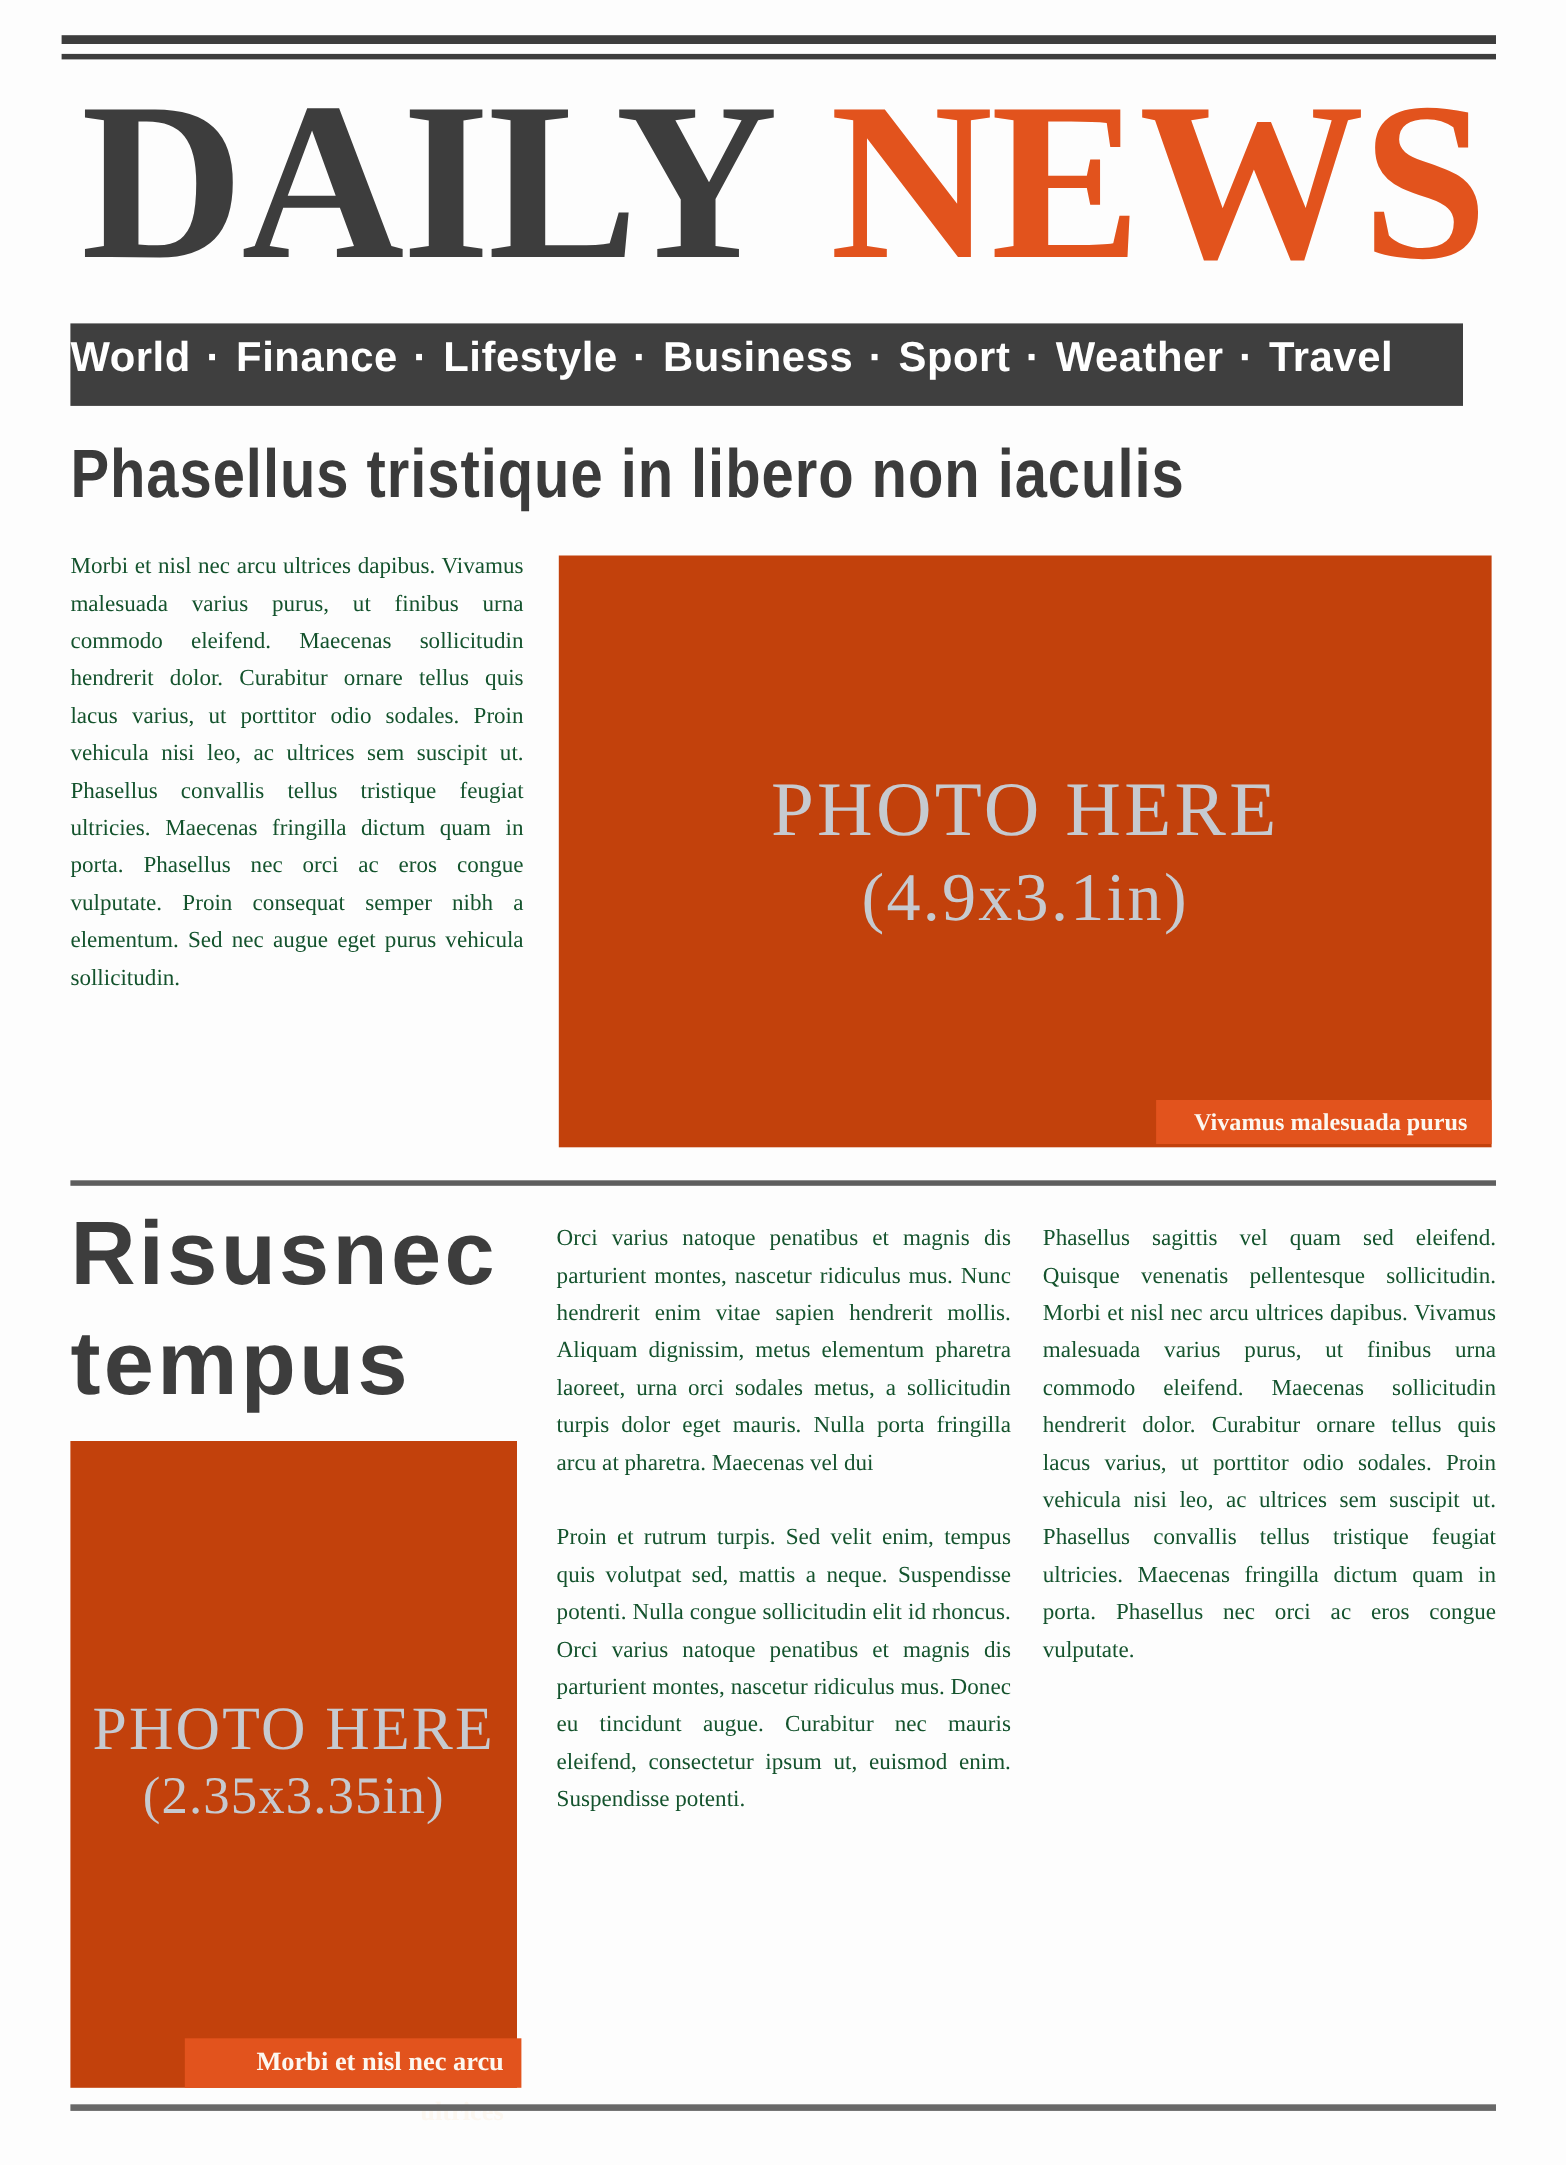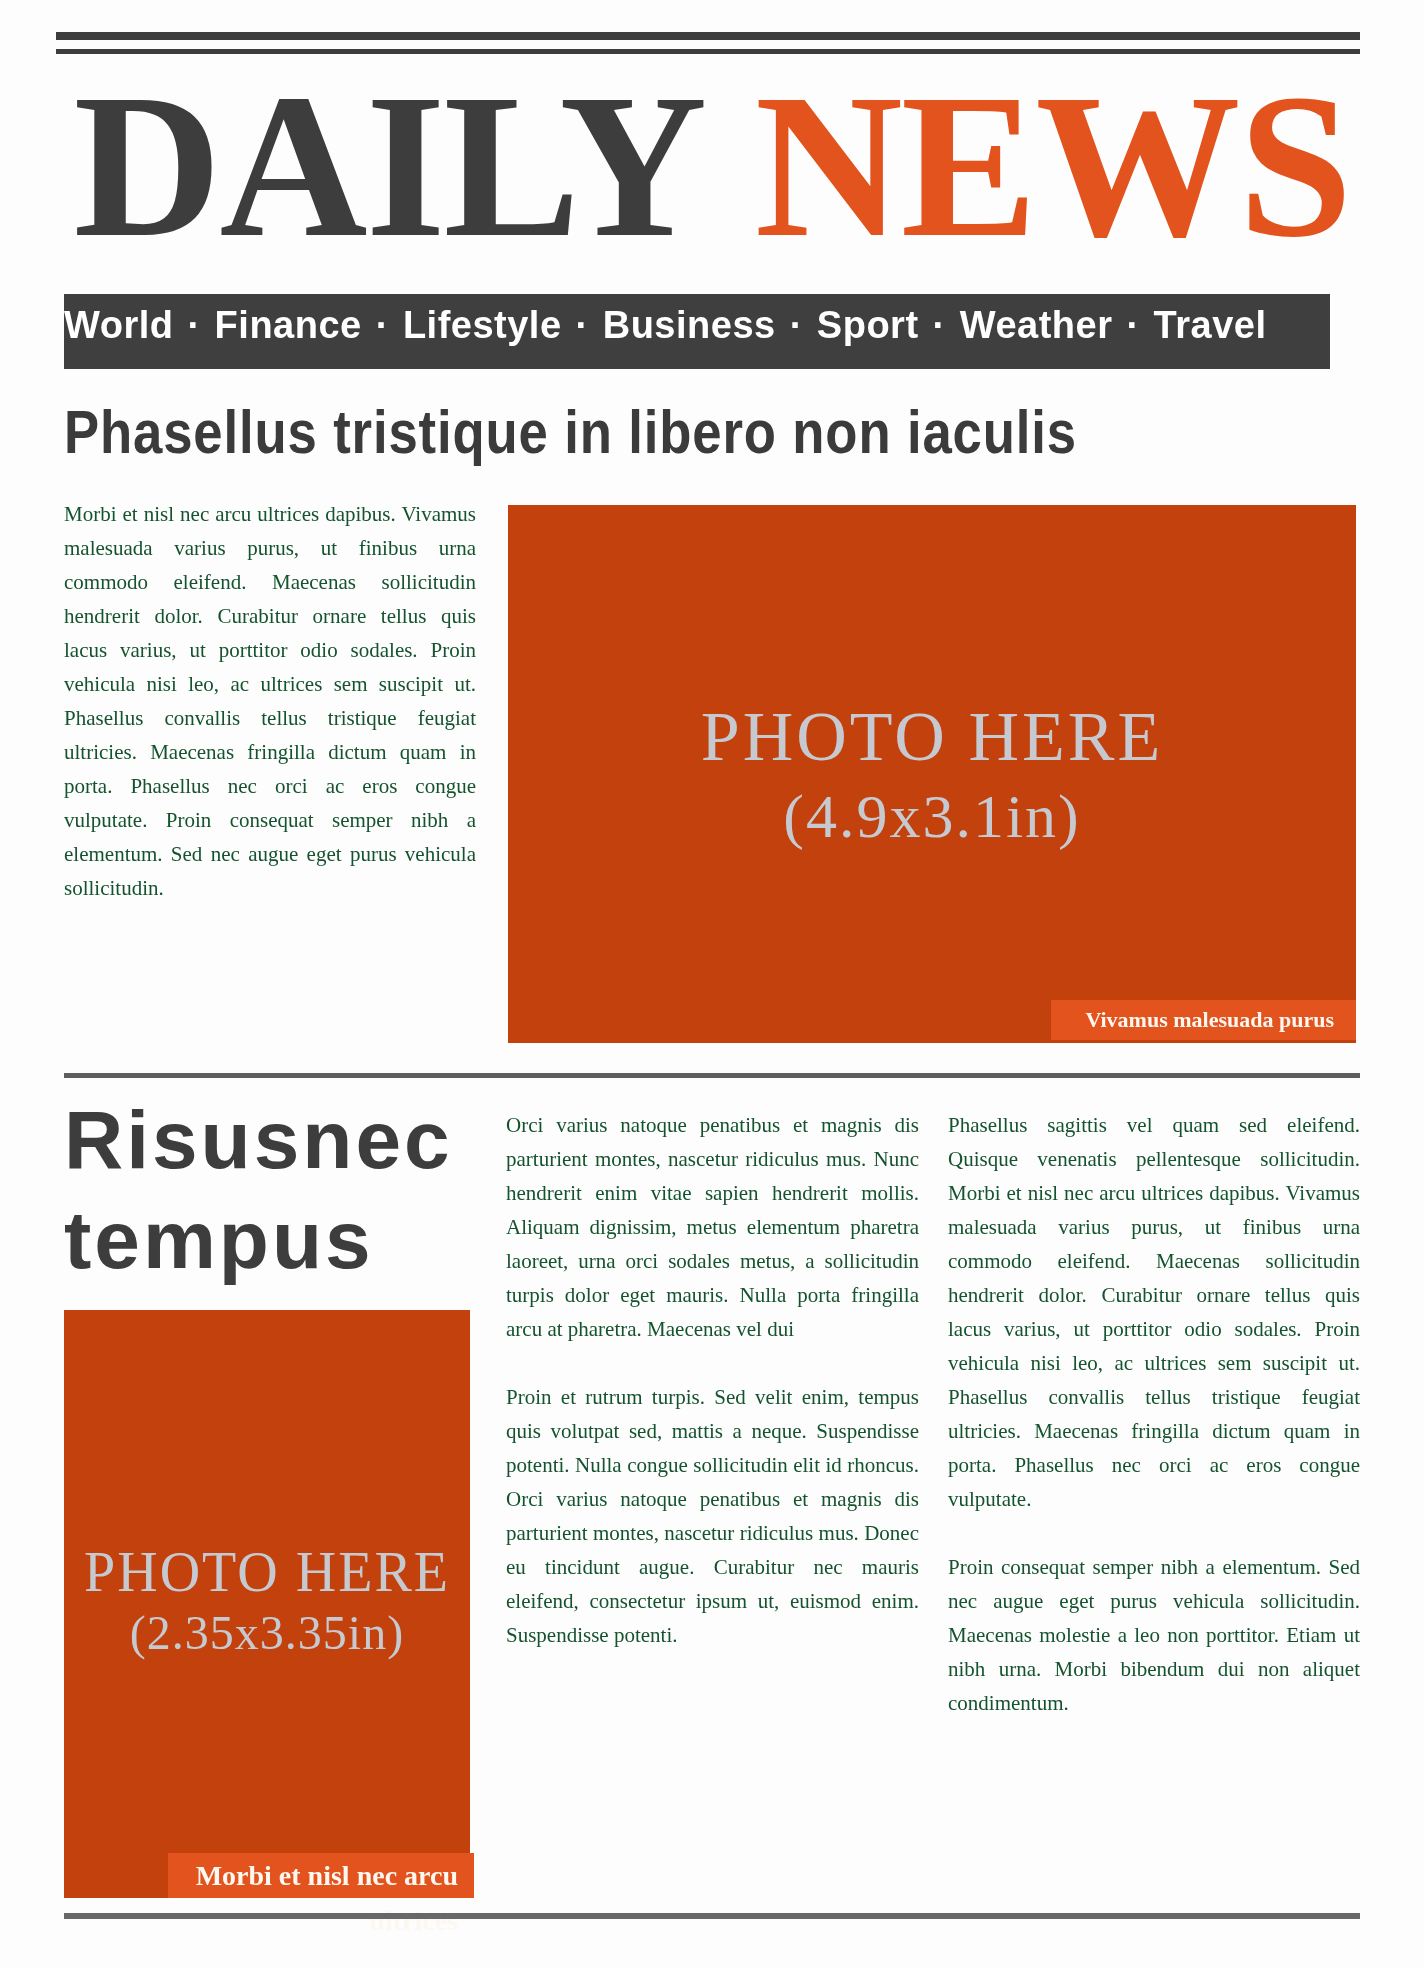--- a/index.html
+++ b/index.html
@@ -45,21 +45,21 @@
   .photo2 .ph-line1 { font-size:56px; line-height:64px; letter-spacing:2px; }
   .photo2 .ph-line2 { font-size:48px; line-height:58px; letter-spacing:1px; }
   .photo2.photo-box { justify-content:flex-start; }
 
   .caption { position:absolute; background:#e2531d; color:#fcf7f0;
     font-family:"Liberation Serif", serif; font-weight:bold;
     text-align:right; }
   .caption1 { left:1051px; top:1000px; width:305px; height:40px;
     font-size:22px; line-height:40px; padding-right:22px;padding-left:12px; }
   .caption2 { left:168px; top:1853px; width:306px; height:45px;
-    font-size:28px; line-height:45px; padding-right:16px; }
+    font-size:24px; line-height:45px; padding-right:16px; }
 
   .headline2 { position:absolute; left:64px; top:1090px; width:412px;
     font-family:"Liberation Sans", sans-serif; font-weight:bold;
     font-size:82px; line-height:100px; letter-spacing:3px; color:#3d3d3d; }
 
   .col-mid { position:absolute; left:506px; top:1108px; width:413px; }
   .col-right { position:absolute; left:948px; top:1108px; width:412px; }
   .col-mid p + p, .col-right p + p { margin-top:34px; }
 </style>
 </head>
@@ -97,18 +97,17 @@
   </div>
   <div class="caption caption2">Morbi et nisl nec arcu ultrices</div>
 
   <div class="col-mid">
     <p class="body-text">Orci varius natoque penatibus et magnis dis parturient montes, nascetur ridiculus mus. Nunc hendrerit enim vitae sapien hendrerit mollis. Aliquam dignissim, metus elementum pharetra laoreet, urna orci sodales metus, a sollicitudin turpis dolor eget mauris. Nulla porta fringilla arcu at pharetra. Maecenas vel dui</p>
     <p class="body-text">Proin et rutrum turpis. Sed velit enim, tempus quis volutpat sed, mattis a neque. Suspendisse potenti. Nulla congue sollicitudin elit id rhoncus. Orci varius natoque penatibus et magnis dis parturient montes, nascetur ridiculus mus. Donec eu tincidunt augue. Curabitur nec mauris eleifend, consectetur ipsum ut, euismod enim. Suspendisse potenti.</p>
   </div>
 
   <div class="col-right">
     <p class="body-text">Phasellus sagittis vel quam sed eleifend. Quisque venenatis pellentesque sollicitudin. Morbi et nisl nec arcu ultrices dapibus. Vivamus malesuada varius purus, ut finibus urna commodo eleifend. Maecenas sollicitudin hendrerit dolor. Curabitur ornare tellus quis lacus varius, ut porttitor odio sodales. Proin vehicula nisi leo, ac ultrices sem suscipit ut. Phasellus convallis tellus tristique feugiat ultricies. Maecenas fringilla dictum quam in porta. Phasellus nec orci ac eros congue vulputate.</p>
-    <p class="body-text">Proin consequat semper nibh a elementum. Sed nec augue eget purus vehicula sollicitudin. Maecenas molestie a leo non porttitor. Etiam ut nibh urna. Morbi bibendum dui non aliquet condimentum.</p>
   </div>
 
   <div class="rule rule-bottom"></div>
 
 </div>
 
 </body></html>

